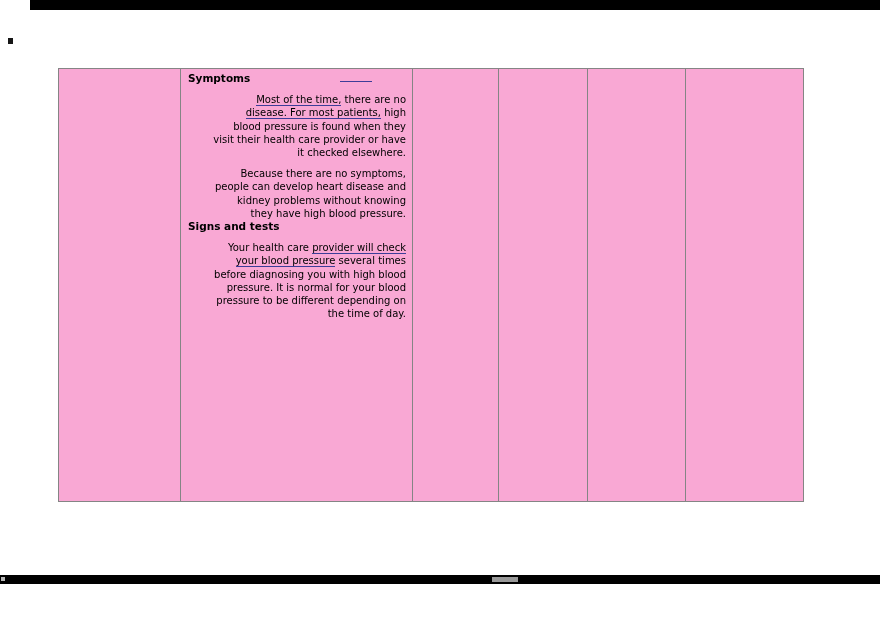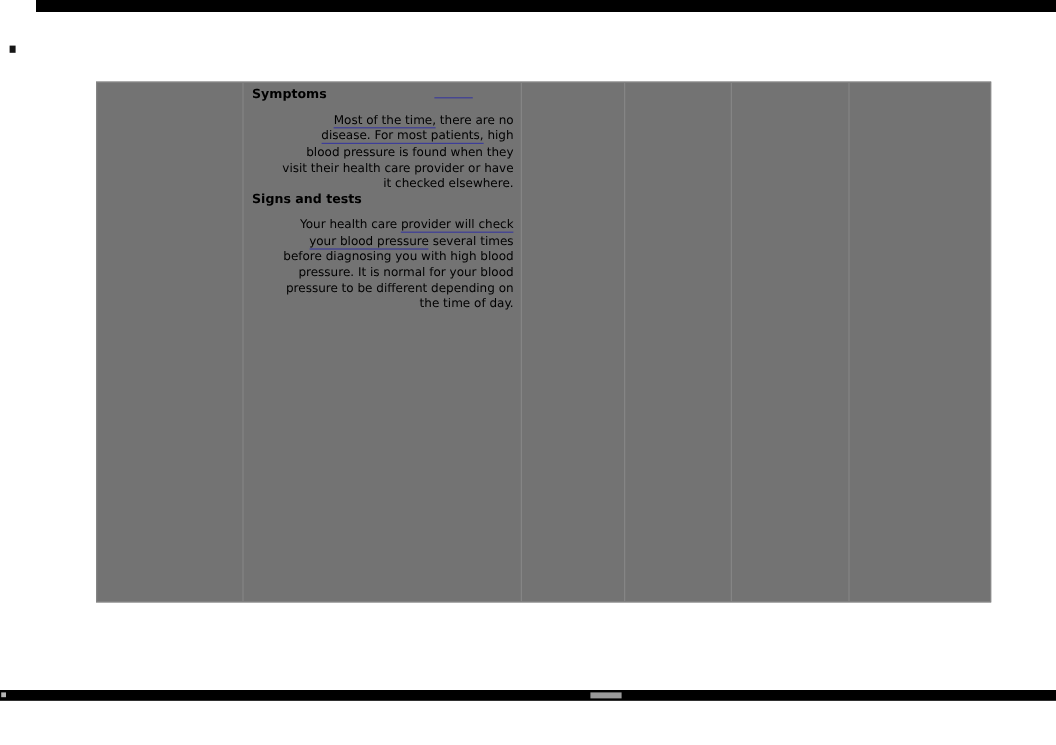--- a/index.html
+++ b/index.html
@@ -4,23 +4,23 @@
 <style>
   html,body { margin:0; padding:0; background:#ffffff; }
   .page {
     position:relative; width:880px; height:621px; background:#ffffff;
     overflow:hidden; font-family:"DejaVu Sans", sans-serif; color:#000;
   }
   .top-bar { position:absolute; left:30px; top:0; width:850px; height:10px; background:var(--bar,#000); }
   .corner-dot { position:absolute; left:8px; top:38px; width:5px; height:6px; background:#161616; }
 
   .doc-table {
-    position:absolute; left:80px; top:68px; width:746px; height:434px;
+    position:absolute; left:58px; top:68px; width:746px; height:434px;
     display:flex; border:1px solid var(--table-border,#888); box-sizing:border-box;
-    background:#737373;
+    background:#f9a8d4;
   }
   .col { border-right:1px solid var(--table-border,#888); box-sizing:border-box; height:100%; overflow:hidden; }
   .c0 { width:122px; }
   .c1 { width:232px; }
   .c2 { width:86px; }
   .c3 { width:89px; }
   .c4 { width:98px; }
   .c5 { width:117px; border-right:none; }
 
   .article {
@@ -47,21 +47,24 @@
   <div class="top-bar"></div>
   <div class="corner-dot"></div>
 
   <div class="doc-table">
     <div class="col c0"></div>
     <div class="col c1">
       <div class="article"><div class="heading"><span>Symptoms</span><span class="link-stub"></span></div><div class="paragraph"><span class="link">Most of the time,</span><span> there are no
 </span><span class="link">disease. For most patients,</span><span> high
 blood pressure is found when they
 visit their health care provider or have
-it checked elsewhere.</span></div><div class="heading"><span>Signs and tests</span></div><div class="paragraph"><span>Your health care </span><span class="link">provider will check</span><span>
+it checked elsewhere.</span></div><div class="paragraph"><span>Because there are no symptoms,
+people can develop heart disease and
+kidney problems without knowing
+they have high blood pressure.</span></div><div class="heading"><span>Signs and tests</span></div><div class="paragraph"><span>Your health care </span><span class="link">provider will check</span><span>
 </span><span class="link">your blood pressure</span><span> several times
 before diagnosing you with high blood
 pressure. It is normal for your blood
 pressure to be different depending on
 the time of day.</span></div></div>
     </div>
     <div class="col c2"></div>
     <div class="col c3"></div>
     <div class="col c4"></div>
     <div class="col c5"></div>

